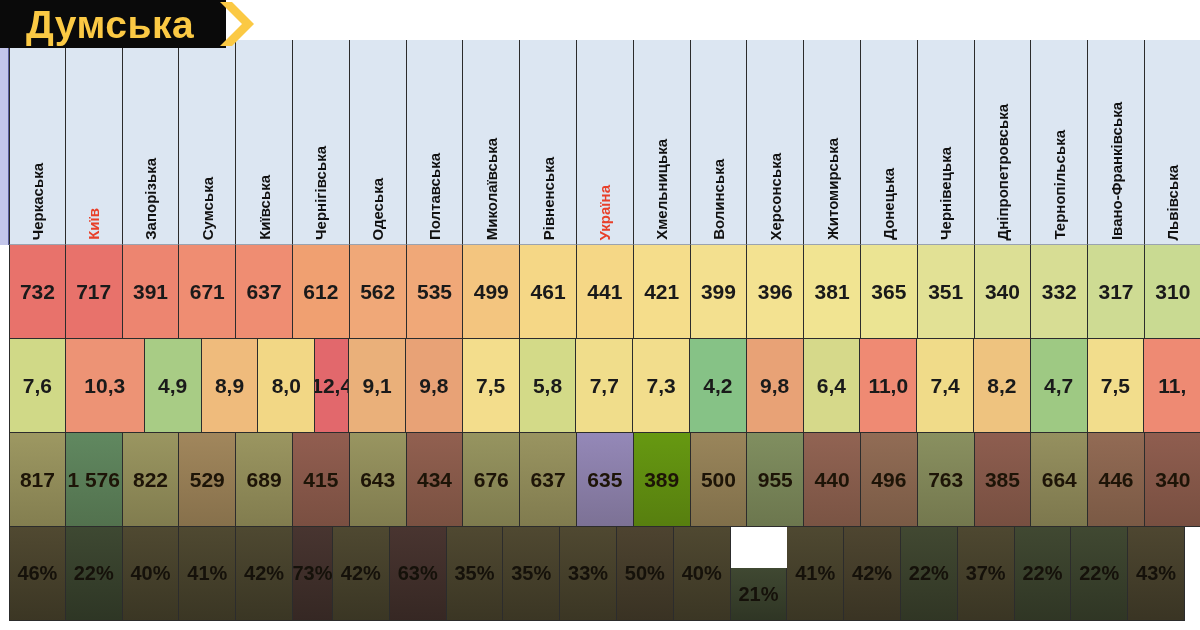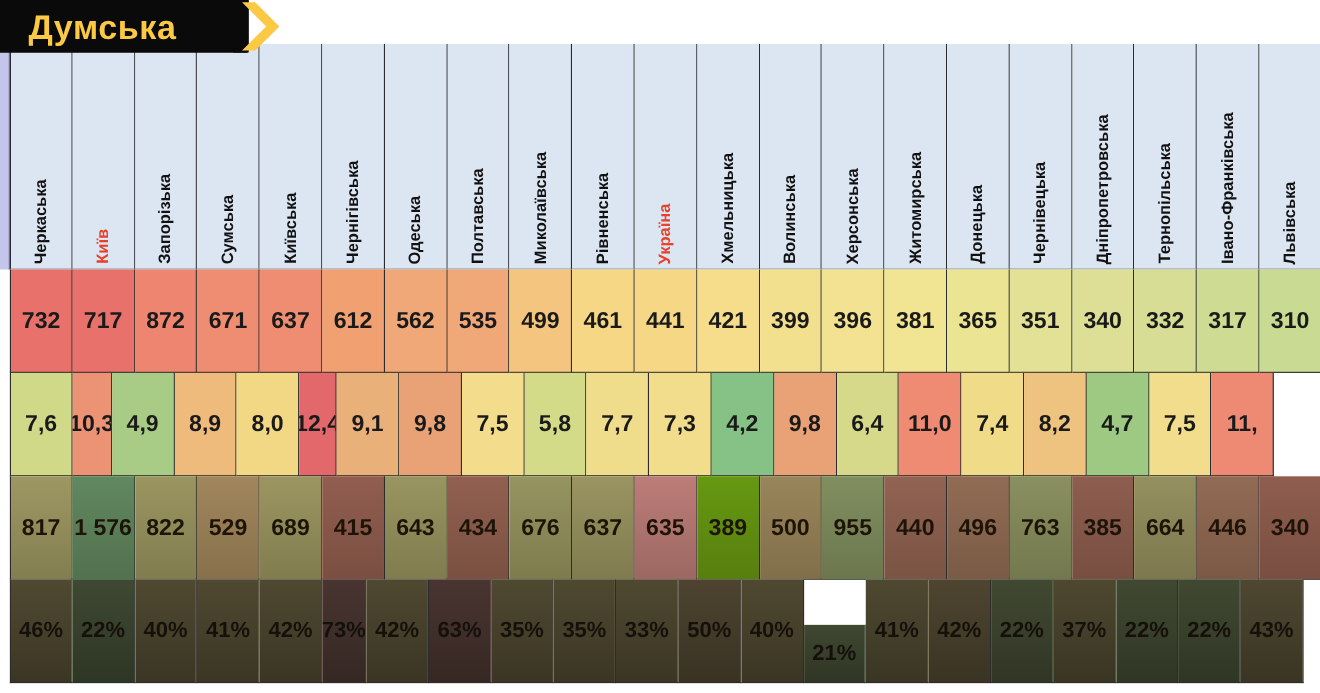--- a/index.html
+++ b/index.html
@@ -80,21 +80,21 @@
     position:absolute;left:0;top:0;height:48px;width:256px;z-index:30;
   }
   #logo-body{
     position:absolute;left:0;top:0;height:48px;width:226px;
     background:#0a0a0a;
     border-bottom-right-radius:2px;
     display:flex;align-items:center;
     padding-left:26px;box-sizing:border-box;
   }
   #logo-text{
-    color:#fbc944;font-size:31px;font-weight:bold;
+    color:#fbc944;font-size:39px;font-weight:bold;
     letter-spacing:.5px;line-height:1;
   }
   #logo-chevron{
     position:absolute;left:212px;top:0;width:44px;height:48px;
   }
 </style>
 </head>
 <body>
 
 <div id="left-rail"></div>
@@ -166,21 +166,21 @@
       </div>
     </div>
   <div class="row datarow r1 row1">
       <div class="cell" style="width: 56.8px; background: rgb(232, 114, 107);">
         <span class="val">732</span>
       </div>
       <div class="cell" style="width: 56.8px; background: rgb(232, 114, 107);">
         <span class="val">717</span>
       </div>
       <div class="cell" style="width: 56.8px; background: rgb(237, 133, 112);">
-        <span class="val">872</span>
+        <span class="val">391</span>
       </div>
       <div class="cell" style="width: 56.8px; background: rgb(239, 141, 114);">
         <span class="val">671</span>
       </div>
       <div class="cell" style="width: 56.8px; background: rgb(239, 141, 114);">
         <span class="val">637</span>
       </div>
       <div class="cell" style="width: 56.8px; background: rgb(240, 160, 113);">
         <span class="val">612</span>
       </div>
@@ -227,21 +227,21 @@
         <span class="val">317</span>
       </div>
       <div class="cell" style="width: 56.8px; background: rgb(201, 218, 146);">
         <span class="val">310</span>
       </div>
     </div>
   <div class="row datarow r2 row2">
       <div class="cell" style="width: 56.8px; background: rgb(208, 217, 135);">
         <span class="val">7,6</span>
       </div>
-      <div class="cell" style="width: 36px; background: rgb(237, 147, 117);">
+      <div class="cell" style="width: 79px; background: rgb(237, 147, 117);">
         <span class="val">10,3</span>
       </div>
       <div class="cell" style="width: 56.8px; background: rgb(168, 204, 133);">
         <span class="val">4,9</span>
       </div>
       <div class="cell" style="width: 56.8px; background: rgb(239, 187, 124);">
         <span class="val">8,9</span>
       </div>
       <div class="cell" style="width: 56.8px; background: rgb(242, 215, 133);">
         <span class="val">8,0</span>
@@ -319,21 +319,21 @@
       </div>
       <div class="cell" style="width: 56.8px; background: rgb(192, 125, 109);">
         <span class="val">434</span>
       </div>
       <div class="cell" style="width: 56.8px; background: rgb(199, 198, 131);">
         <span class="val">676</span>
       </div>
       <div class="cell" style="width: 56.8px; background: rgb(203, 198, 132);">
         <span class="val">637</span>
       </div>
-      <div class="cell" style="width: 56.8px; background: #fca5a5; align-items: center;">
+      <div class="cell" style="width: 56.8px; background: #c4b5fd; align-items: center;">
         <span class="val">635</span>
       </div>
       <div class="cell" style="width: 56.8px; background: #84cc16;">
         <span class="val">389</span>
       </div>
       <div class="cell" style="width: 56.8px; background: rgb(203, 177, 124);">
         <span class="val">500</span>
       </div>
       <div class="cell" style="width: 56.8px; background: rgb(168, 190, 131);">
         <span class="val">955</span>

